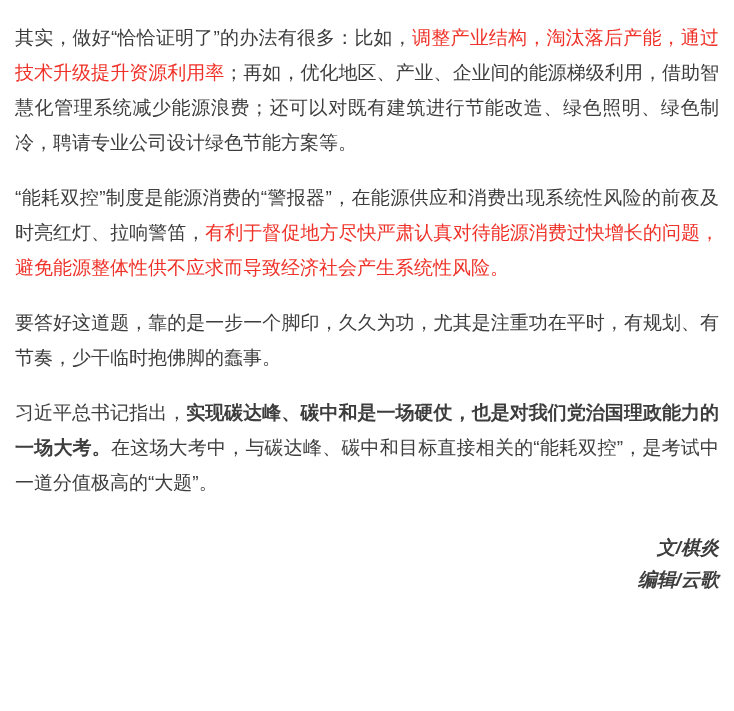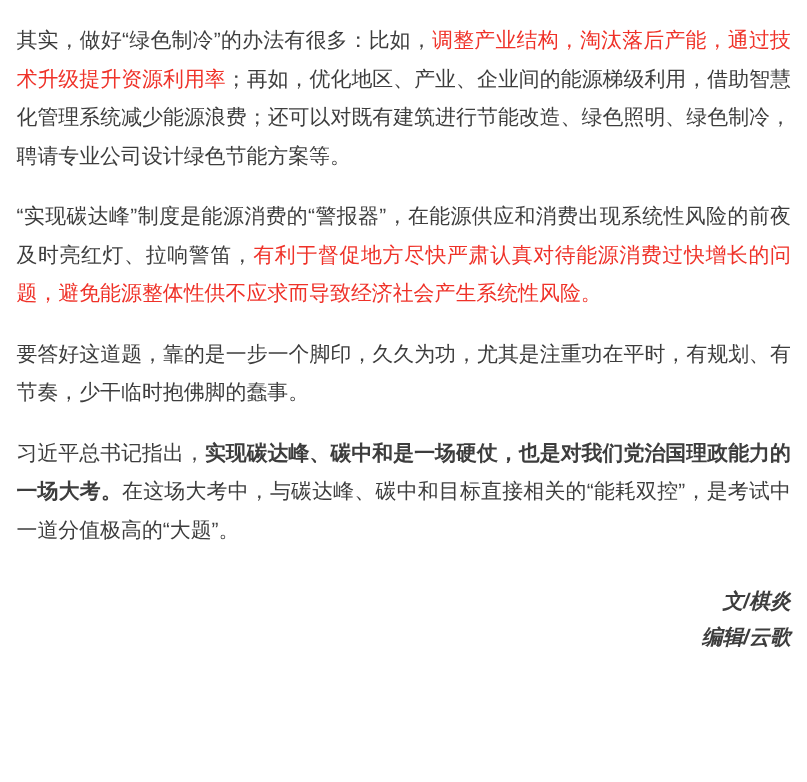--- a/index.html
+++ b/index.html
@@ -43,22 +43,22 @@
     font-style: italic;
     color: var(--text);
     text-align: right;
   }
 </style>
 </head>
 <body>
 
 <div class="article">
   <div>
-      <p class="para"><span class="seg-normal">其实，做好“绿色制冷”的办法有很多：比如，</span><span class="seg-red">调整产业结构，淘汰落后产能，通过技术升级提升资源利用率</span><span class="seg-normal">；再如，优化地区、产业、企业间的能源梯级利用，借助智慧化管理系统减少能源浪费；还可以对既有建筑进行节能改造、绿色照明、绿色制冷，聘请专业公司设计绿色节能方案等。</span></p>
-      <p class="para"><span class="seg-normal">“实现碳达峰”制度是能源消费的“警报器”，在能源供应和消费出现系统性风险的前夜及时亮红灯、拉响警笛，</span><span class="seg-red">有利于督促地方尽快严肃认真对待能源消费过快增长的问题，避免能源整体性供不应求而导致经济社会产生系统性风险。</span></p>
+      <p class="para"><span class="seg-normal">其实，做好“恰恰证明了”的办法有很多：比如，</span><span class="seg-red">调整产业结构，淘汰落后产能，通过技术升级提升资源利用率</span><span class="seg-normal">；再如，优化地区、产业、企业间的能源梯级利用，借助智慧化管理系统减少能源浪费；还可以对既有建筑进行节能改造、绿色照明、绿色制冷，聘请专业公司设计绿色节能方案等。</span></p>
+      <p class="para"><span class="seg-normal">“能耗双控”制度是能源消费的“警报器”，在能源供应和消费出现系统性风险的前夜及时亮红灯、拉响警笛，</span><span class="seg-red">有利于督促地方尽快严肃认真对待能源消费过快增长的问题，避免能源整体性供不应求而导致经济社会产生系统性风险。</span></p>
       <p class="para"><span class="seg-normal">要答好这道题，靠的是一步一个脚印，久久为功，尤其是注重功在平时，有规划、有节奏，少干临时抱佛脚的蠢事。</span></p>
       <p class="para"><span class="seg-normal">习近平总书记指出，</span><span class="seg-bold">实现碳达峰、碳中和是一场硬仗，也是对我们党治国理政能力的一场大考。</span><span class="seg-normal">在这场大考中，与碳达峰、碳中和目标直接相关的“能耗双控”，是考试中一道分值极高的“大题”。</span></p>
     </div>
   <div class="credits">
       <p class="credit-line">文/棋炎</p>
       <p class="credit-line">编辑/云歌</p>
     </div>
 </div>
 
 </body></html>

